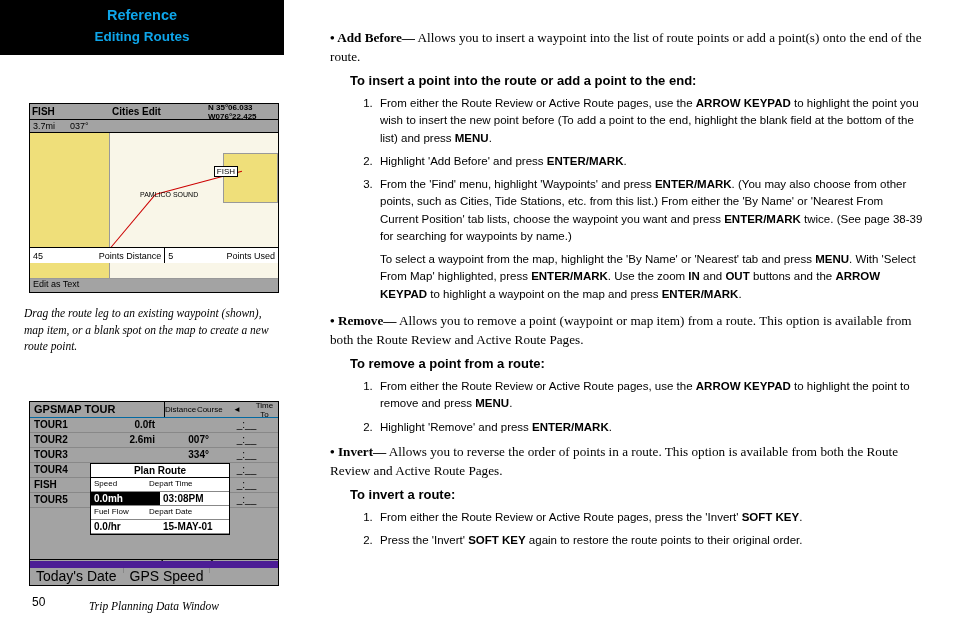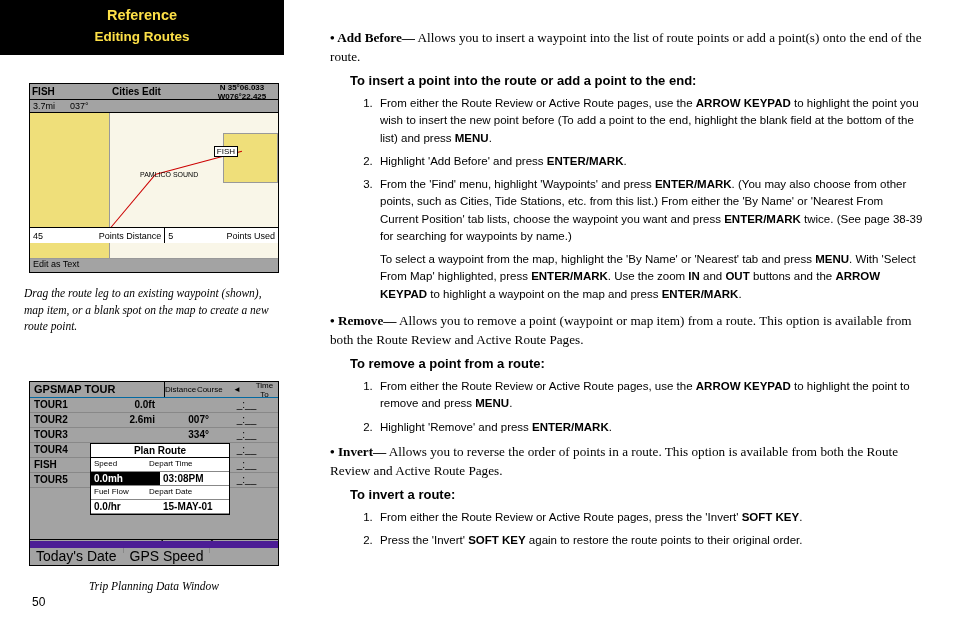--- a/index.html
+++ b/index.html
@@ -17,28 +17,28 @@
     width: 100%;
     height: 100%;
   }
   .sidebar {
     width: 300px;
     padding: 0 14px 0 22px;
     flex-shrink: 0;
   }
   .header-box {
     background: #000;
-    color: #fde047;
+    color: #0ea5e9;
     text-align: center;
     font-family: Arial, Helvetica, sans-serif;
     font-weight: bold;
     padding: 7px 4px 11px 4px;
     margin-left: -22px;
     margin-right: 2px;
-    margin-bottom: 28px;
+    margin-bottom: 48px;
   }
   .header-line1 { font-size: 14.5px; margin-bottom: 6px; }
   .header-line2 { font-size: 13.5px; }
   .figure {
     border: 1px solid #000;
     width: 250px;
     margin: 0 auto 12px auto;
     background: #a3a3a3;
   }
   .fig1 { height: 190px; position: relative; }
@@ -46,21 +46,21 @@
     height: 16px;
     border-bottom: 1px solid #000;
     display: flex;
     align-items: center;
     font-family: Arial, sans-serif;
     font-size: 10px;
     font-weight: bold;
   }
   .fig1 .titlebar .t-left { width: 35px; padding-left: 2px; }
   .fig1 .titlebar .t-center { flex: 1; text-align: center; }
-  .fig1 .titlebar .t-right { width: 70px; text-align: center; padding-right: 2px; font-size: 8px; }
+  .fig1 .titlebar .t-right { width: 70px; text-align: left; padding-right: 2px; font-size: 8px; }
   .fig1 .inforow {
     height: 13px;
     border-bottom: 1px solid #000;
     font-family: Arial, sans-serif;
     font-size: 9px;
     display: flex;
     align-items: center;
     padding: 0 3px;
   }
   .fig1 .maparea { position: relative; height: 145px; background: #f9f6e8; overflow: hidden; }

